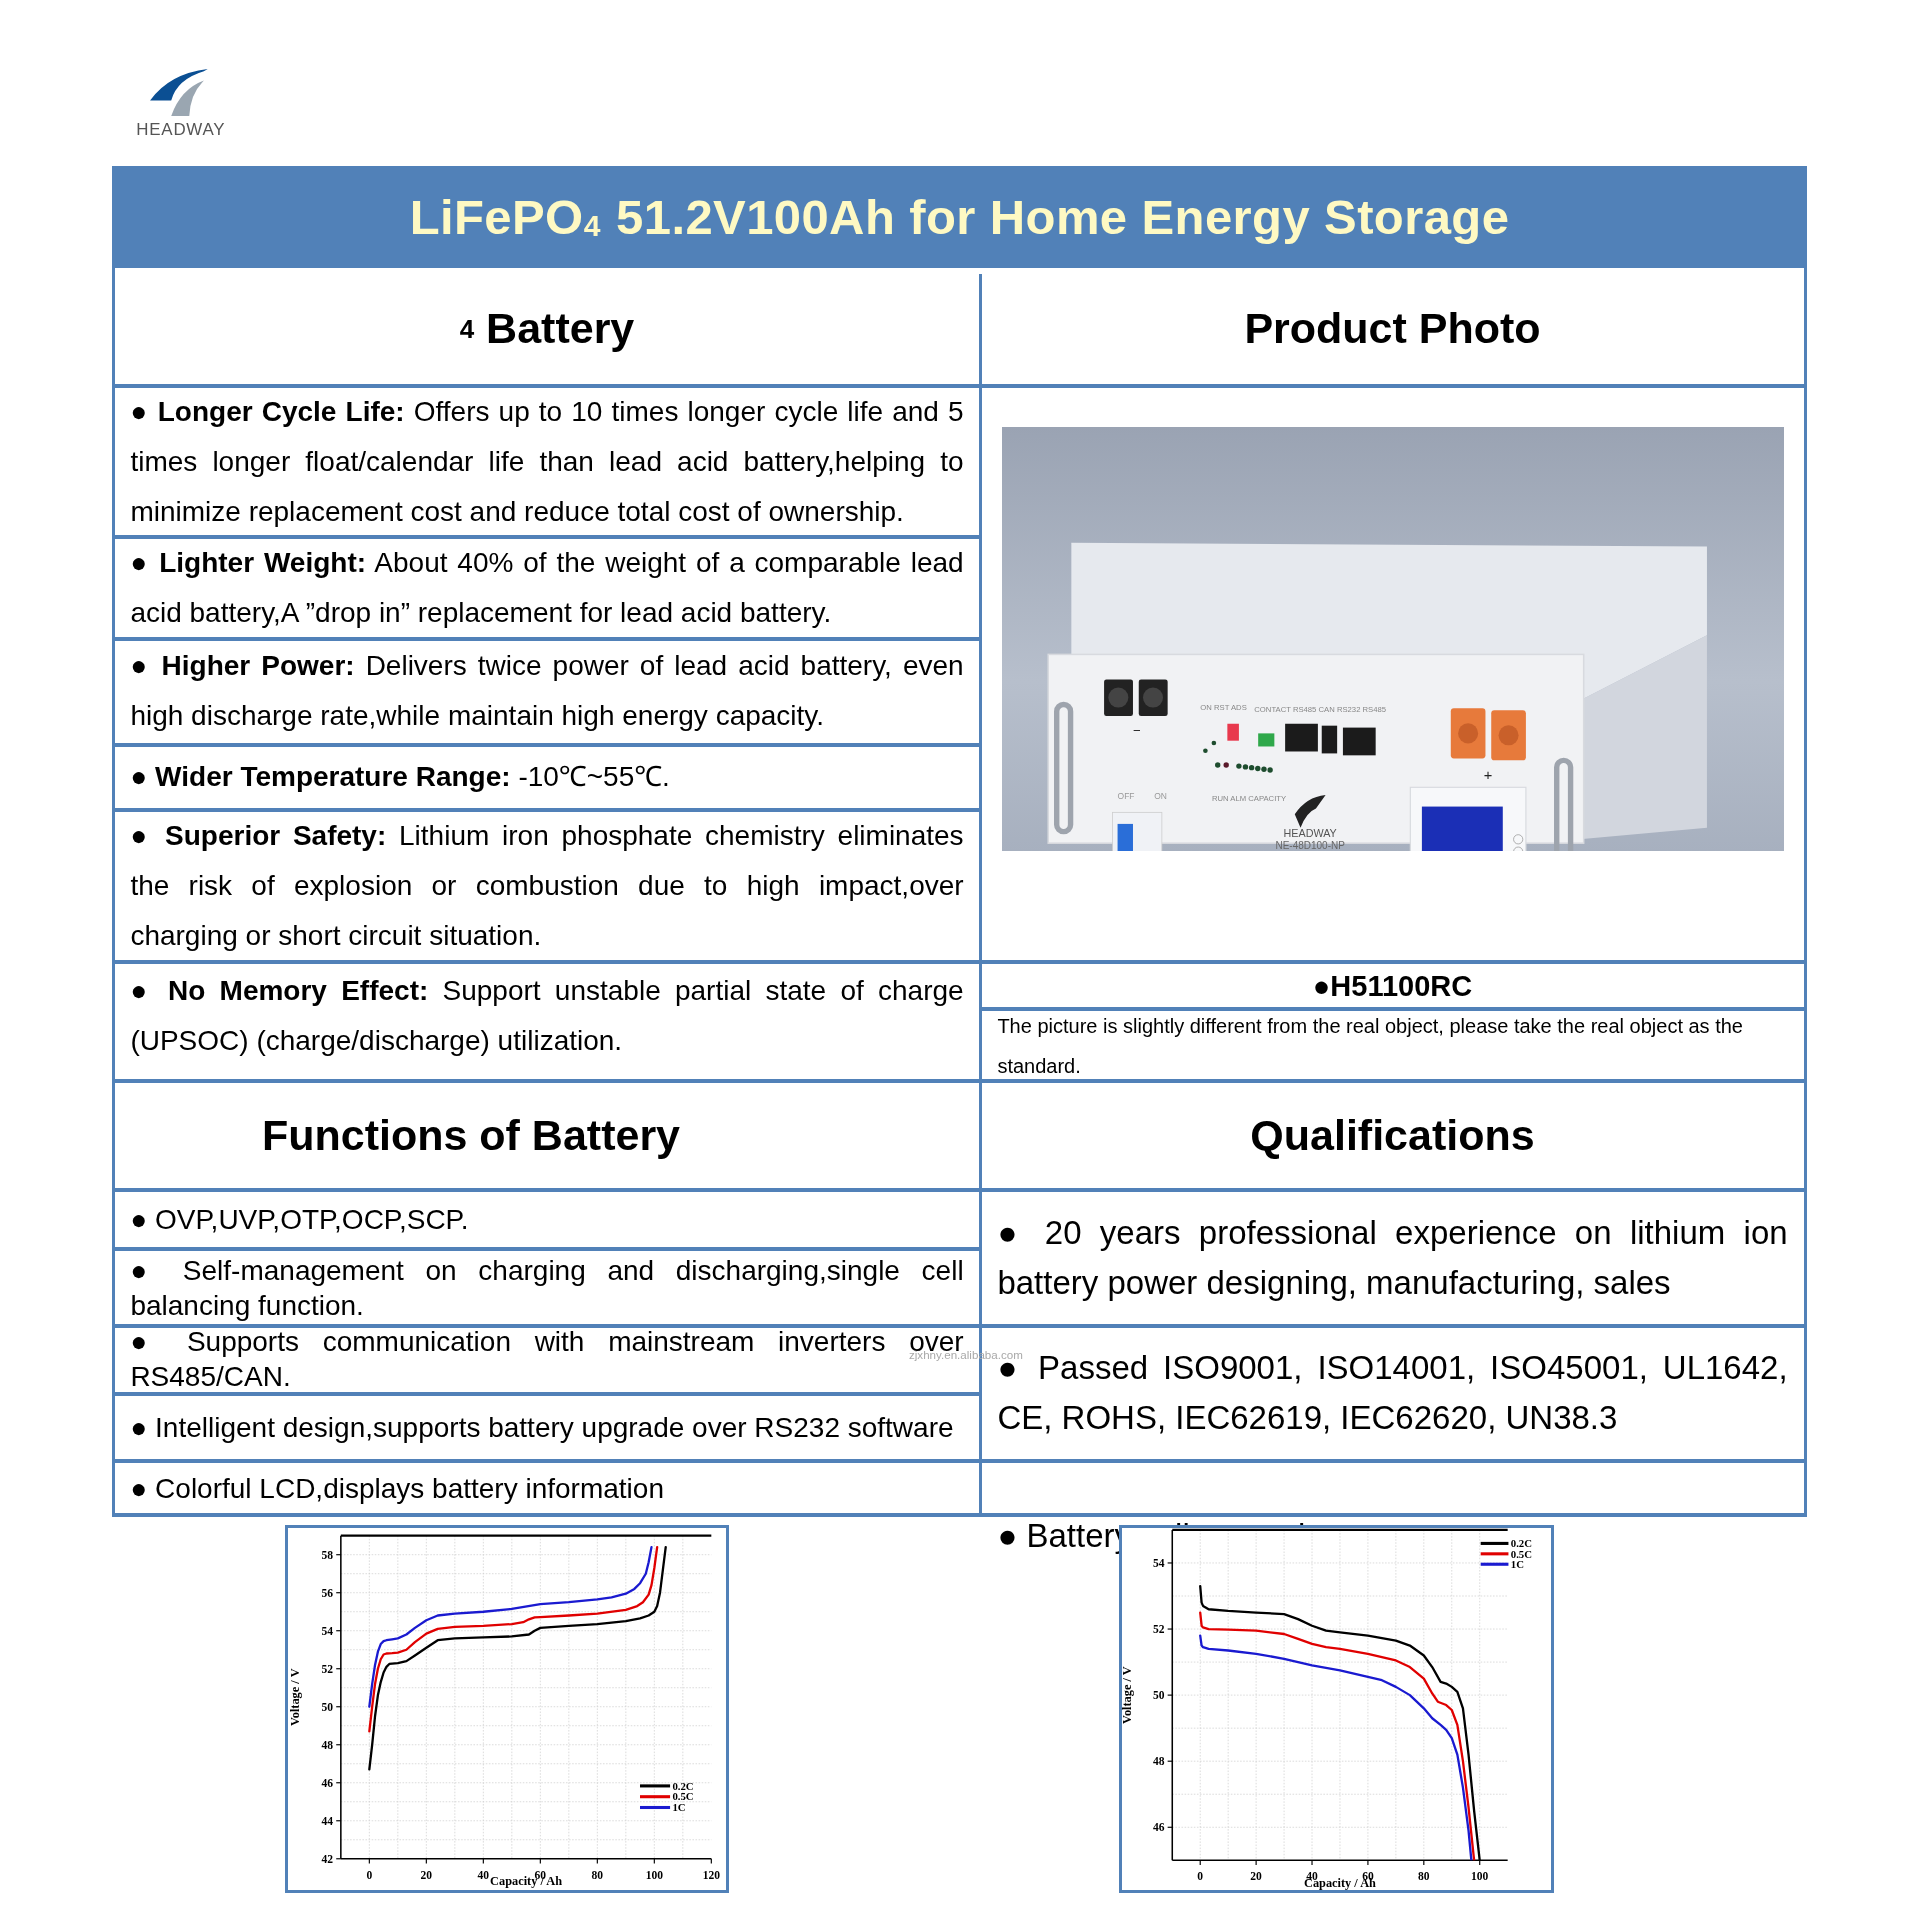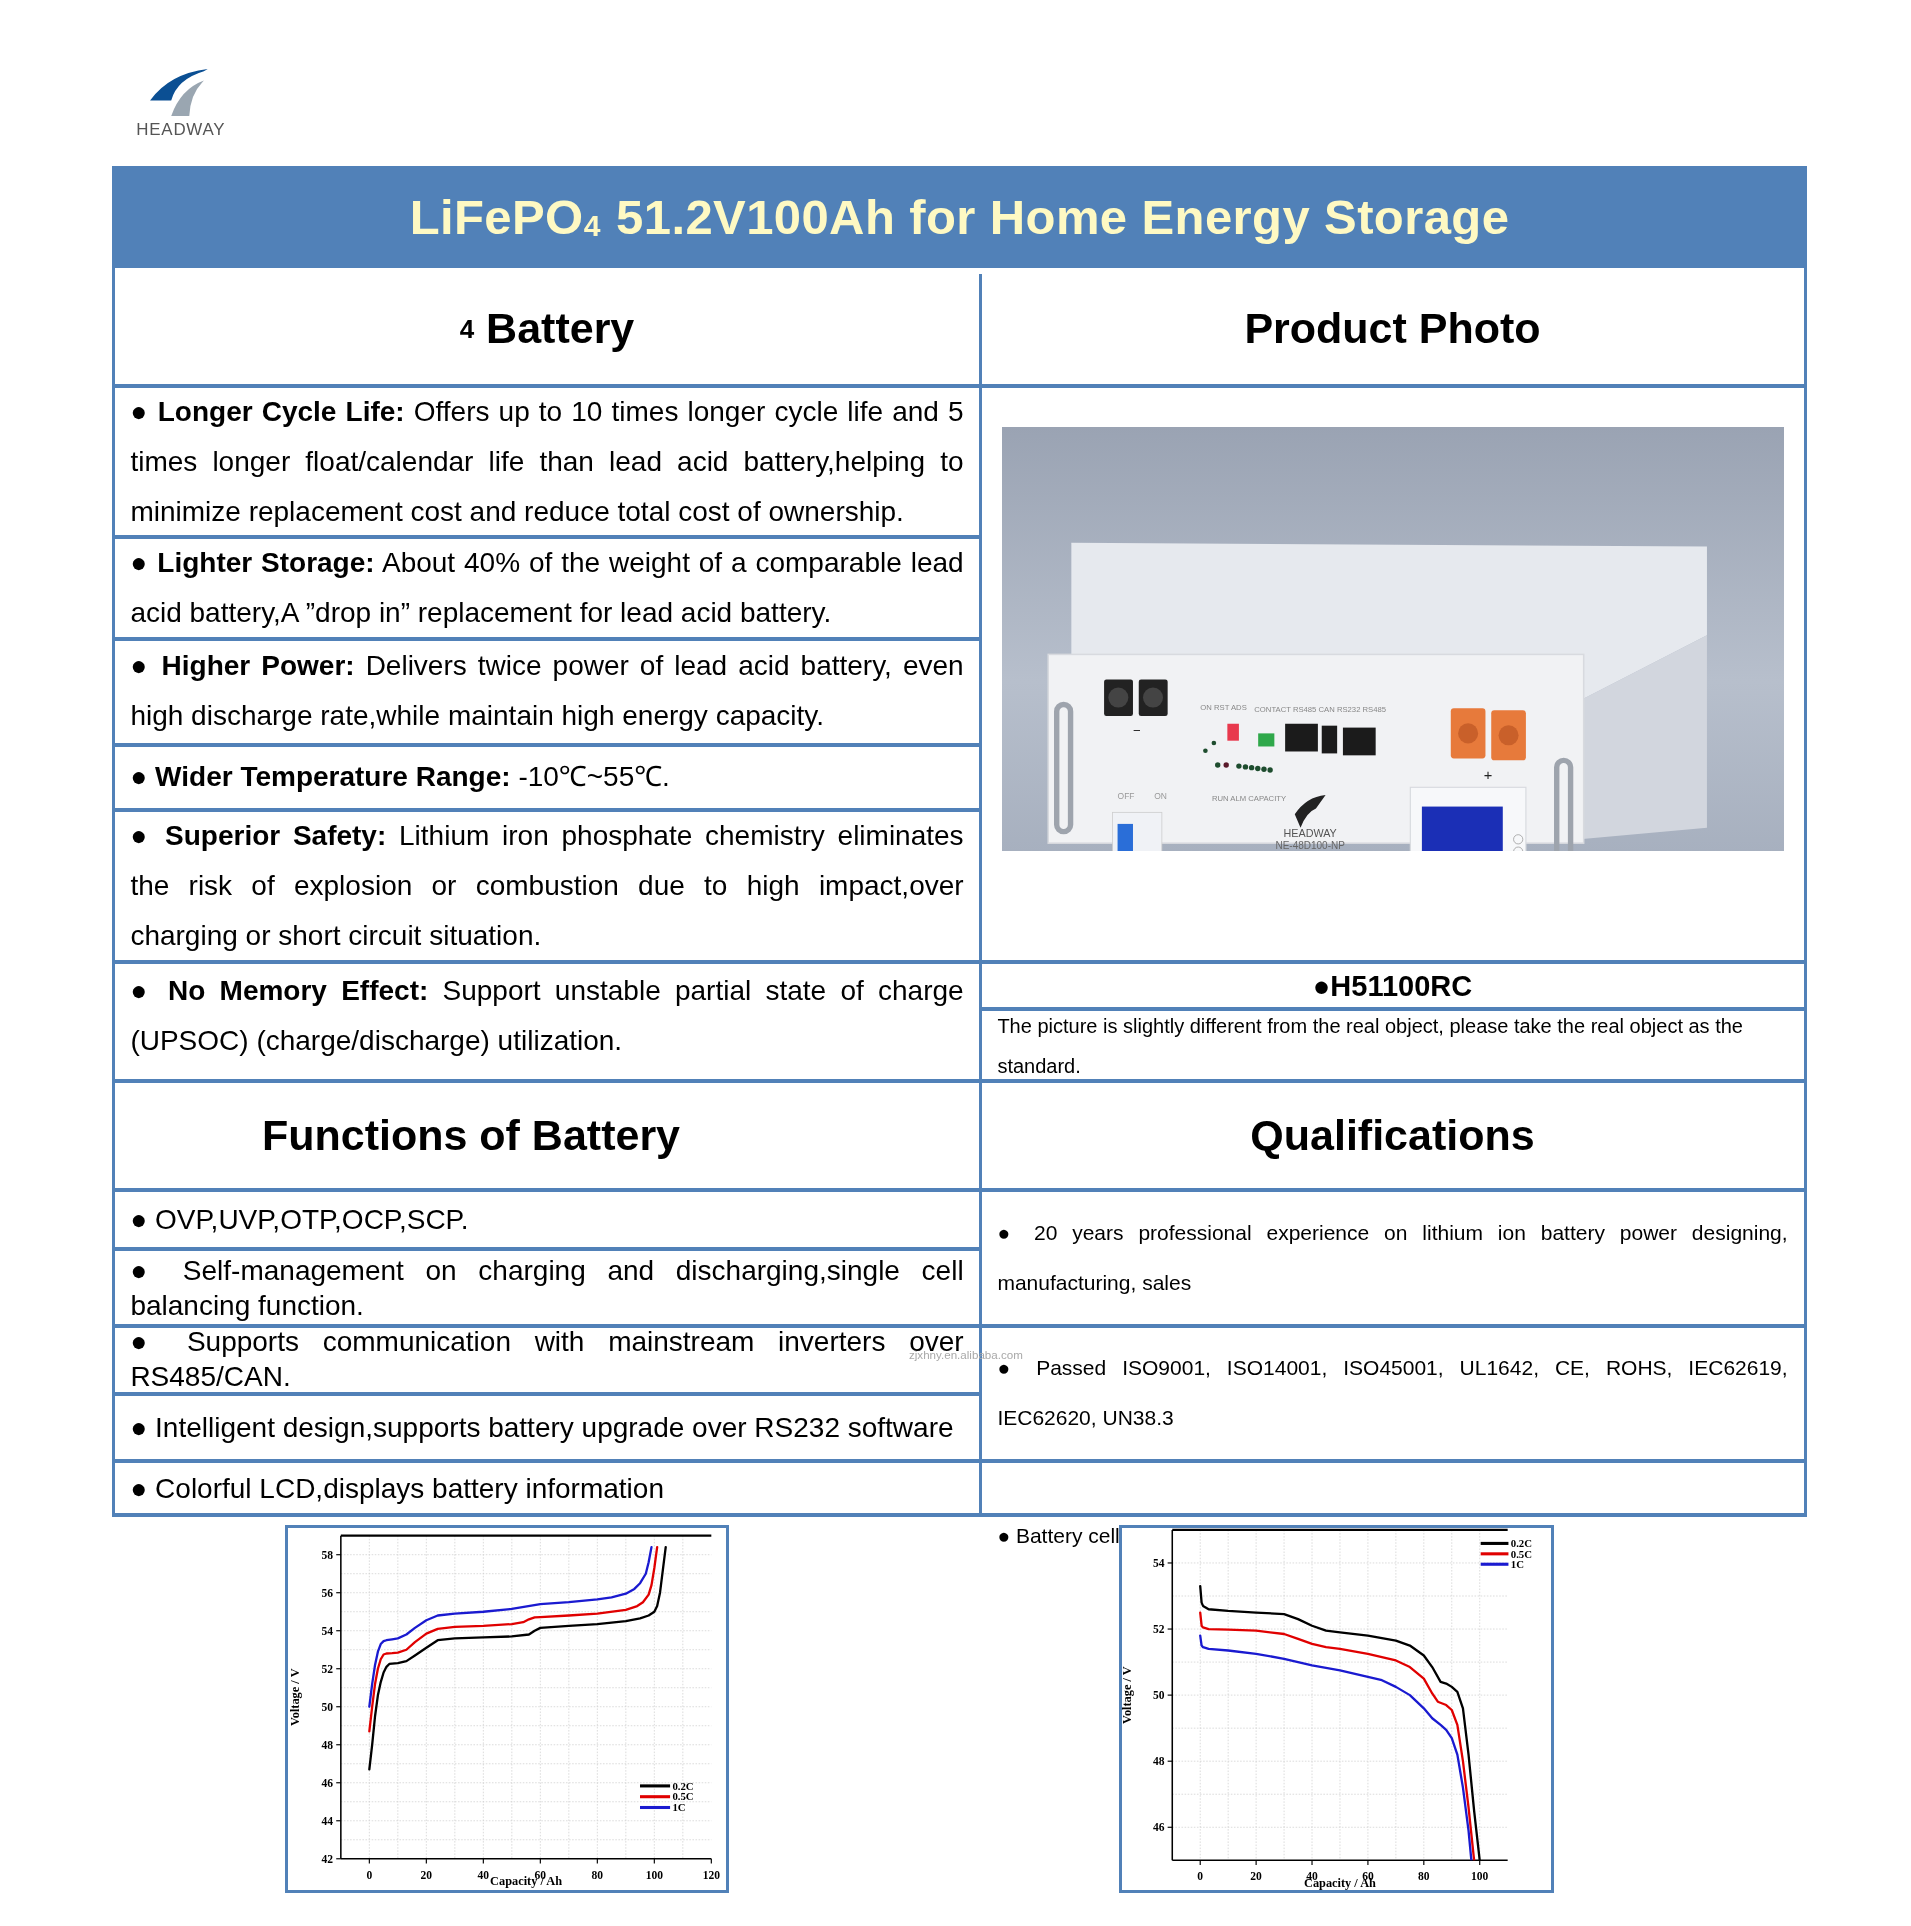--- a/index.html
+++ b/index.html
@@ -13,21 +13,21 @@
   #title-bar span.t { color:#fef9c3; font-weight:bold; font-size:49px; letter-spacing:0.4px; }
   #title-bar sub { font-size:30px; vertical-align:baseline; position:relative; top:0.05em; margin-right:15.4px; }
   .cell { position:absolute; box-sizing:border-box; }
   .hline { position:absolute; height:3.5px; background:#5181b8; }
   .vline { position:absolute; width:3.1px; background:#5181b8; }
   .sec-title { display:flex; align-items:center; justify-content:center; font-weight:bold; font-size:43px; }
   .sec-title sub { font-size:26px; vertical-align:baseline; position:relative; top:0.05em; }
   .feat { font-size:28px; line-height:50px; padding:0 15.4px; text-align:justify; }
   .feat b { font-weight:bold; }
   .fn { font-size:28px; line-height:35px; padding:0 15.4px; text-align:justify; text-align-last:left; }
-  .qual { font-size:21px; line-height:50px; padding:0 15.4px; text-align:justify; }
+  .qual { font-size:33px; line-height:50px; padding:0 15.4px; text-align:justify; }
   .vc { display:flex; flex-direction:column; justify-content:center; }
   .model { font-weight:bold; font-size:29px; display:flex; align-items:center; justify-content:center; }
   .note { font-size:20px; line-height:40px; padding:0 15.4px;justify-content:center; }
   #watermark { left:909px; top:1348px; font-size:11.6px; color:#a9a9a9; }
   
   .chart-box { position:absolute; border:3.1px solid #5181b8; box-sizing:border-box; background:#fff; }
   .chart-box svg { width:100%; height:100%; display:block; }
 </style>
 </head>
 <body>
@@ -66,21 +66,21 @@
 <div class="cell sec-title" style="left:115px;top:272px;width:864px;height:112px;">
     <sub>4</sub>
     <span style="white-space:pre"> Battery</span>
 </div>
 <div class="cell sec-title" style="left:982px;top:272px;width:821px;height:112px;">Product Photo</div>
 
 <div class="cell feat" style="left:115px;top:387px;width:864px;height:148px;padding-top:0;">
   <b>● Longer Cycle Life:</b><span> Offers up to 10 times longer cycle life and 5 times longer float/calendar life than lead acid battery,helping to minimize replacement cost and reduce total cost of ownership.</span>
 </div>
 <div class="cell feat" style="left:115px;top:538px;width:864px;height:99px;">
-  <b>● Lighter Storage:</b><span> About 40% of the weight of a comparable lead acid battery,A ”drop in” replacement for lead acid battery.</span>
+  <b>● Lighter Weight:</b><span> About 40% of the weight of a comparable lead acid battery,A ”drop in” replacement for lead acid battery.</span>
 </div>
 <div class="cell feat" style="left:115px;top:641px;width:864px;height:102px;">
   <b>● Higher Power:</b><span> Delivers twice power of lead acid battery, even high discharge rate,while maintain high energy capacity.</span>
 </div>
 <div class="cell feat vc" style="left:115px;top:746px;width:864px;height:62px;">
   <div><b>● Wider Temperature Range:</b><span> -10℃~55℃.</span></div>
 </div>
 <div class="cell feat" style="left:115px;top:811px;width:864px;height:149px;">
   <b>● Superior Safety:</b><span> Lithium iron phosphate chemistry eliminates the risk of explosion or combustion due to high impact,over charging or short circuit situation.</span>
 </div>

